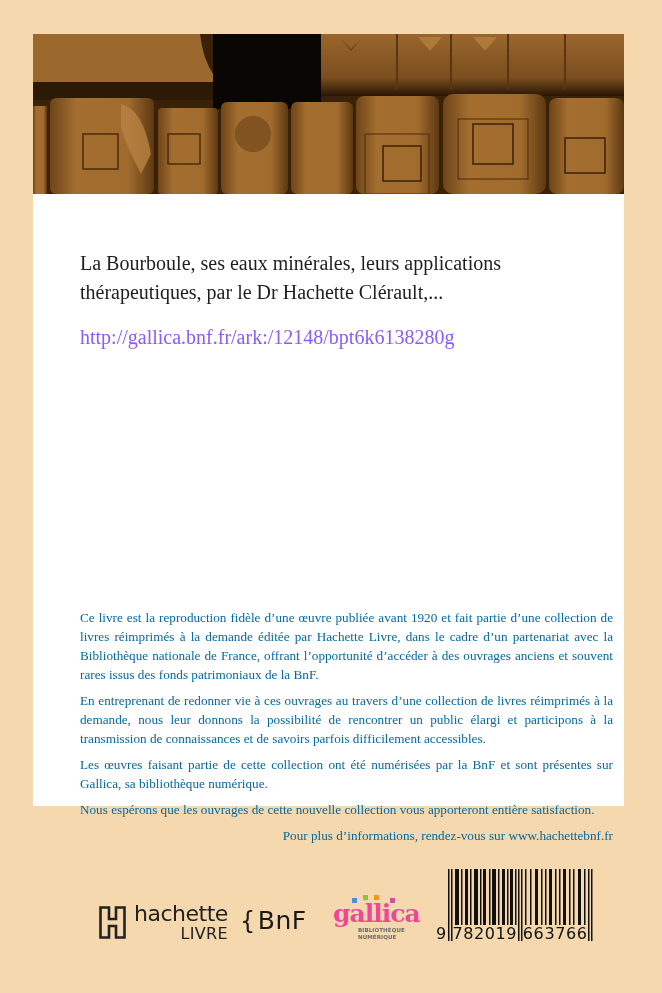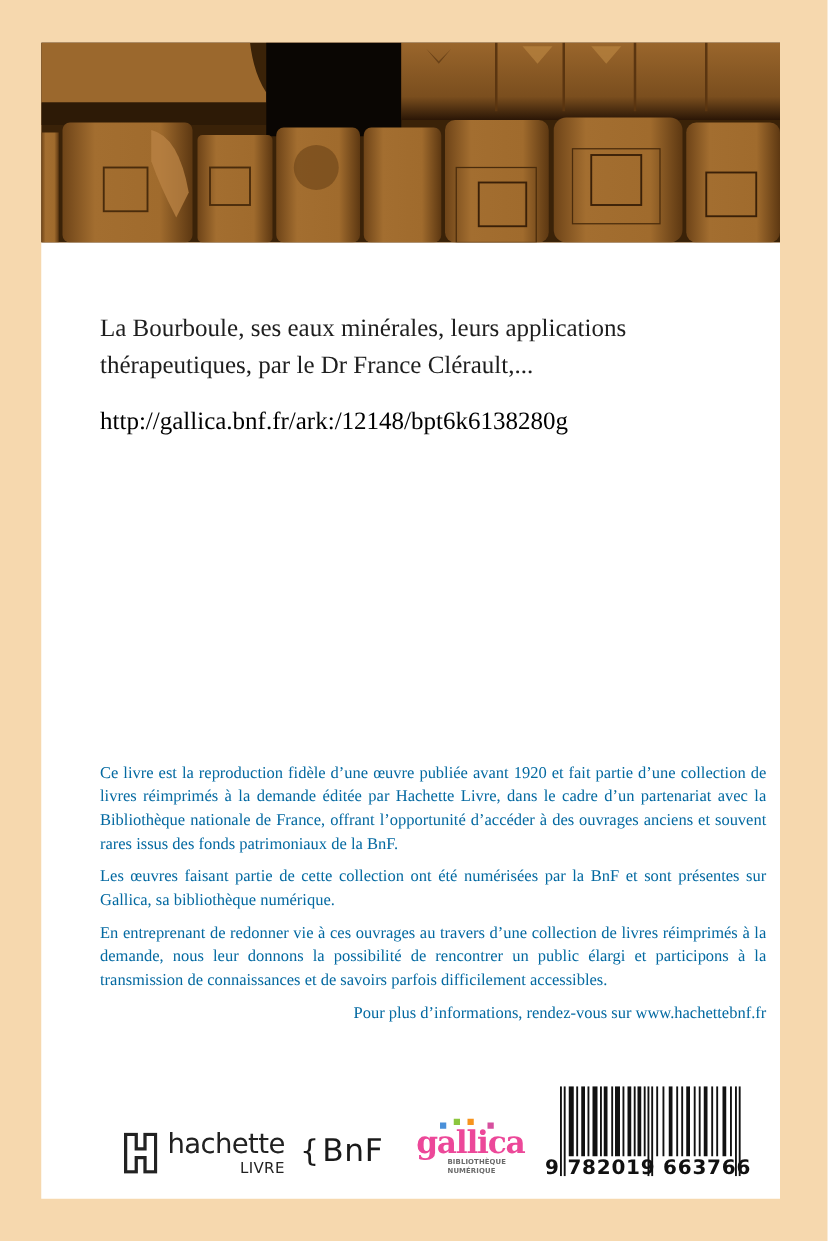--- a/index.html
+++ b/index.html
@@ -5,40 +5,40 @@
   html, body { margin: 0; padding: 0; }
   body {
     width: 662px; height: 993px;
     background: #f6d8ae;
     position: relative;
     overflow: hidden;
     font-family: "Liberation Serif", "DejaVu Serif", serif;
   }
   .panel {
     position: absolute; left: 33px; top: 34px;
-    width: 591px; height: 925px;
+    width: 591px; height: 772px;
     background: #ffffff;
   }
   
   .photo {
     position: absolute; left: 0; top: 0;
     width: 591px; height: 160px;
     overflow: hidden;
     background: #8a5a24;
   }
   .photo svg { display: block; }
   
   .title {
     position: absolute; left: 47px; top: 215px; width: 530px;
     font-size: 20px; line-height: 29px; color: #1e1e1e;
     margin: 0; font-weight: normal;
   }
   .url {
     position: absolute; left: 47px; top: 290px;
-    font-size: 20px; line-height: 26px; color: #000000;
+    font-size: 20px; line-height: 26px; color: #8b5cf6;
   }
   
   .body-text {
     position: absolute; left: 47px; top: 574px; width: 533px;
     font-size: 13.2px; line-height: 19px; color: #0369a1;
   }
   .body-text p {
     margin: 0 0 7px 0;
     text-align: justify;
   }
@@ -49,21 +49,21 @@
     display: flex; align-items: center; text-align: right;
   }
   .hachette-mark { width: 27px; height: 33px; margin-right: 8px; }
   .hachette-words { display: flex; flex-direction: column; line-height: 1; }
   .hachette-name {
     font-family: "DejaVu Sans", sans-serif;
     font-size: 22px; color: #222; letter-spacing: -0.5px;
   }
   .hachette-sub {
     font-family: "DejaVu Sans", sans-serif;
-    font-size: 12px; color: #222; letter-spacing: 0.3px; margin-top: 1px;
+    font-size: 16px; color: #222; letter-spacing: 0.3px; margin-top: 1px;
   }
   .logo-bnf {
     position: absolute; left: 207px; top: 872px;
     font-family: "DejaVu Sans", sans-serif;
     font-size: 25px; color: #1a1a1a; letter-spacing: 0.5px;
     display: flex; align-items: center;
   }
   .bnf-brace { font-weight: normal; margin-right: 2px; font-size: 24px; }
   .logo-gallica {
     position: absolute; left: 299px; top: 864px; width: 72px; height: 50px;
@@ -75,21 +75,21 @@
     font-family: "DejaVu Serif", serif; font-weight: bold;
     font-size: 25px; color: #ec4899; letter-spacing: -1px; line-height: 26px;
   }
   .gallica-sub {
     position: absolute; left: 26px; top: 29px;
     font-family: "DejaVu Sans", sans-serif; font-weight: bold;
     font-size: 5.5px; line-height: 7px; color: #6b6b6b; letter-spacing: 0.1px;
   }
   
   .barcode {
-    position: absolute; left: 403px; top: 835px; width: 165px; height: 76px; font-weight: bold;
+    position: absolute; left: 403px; top: 835px; width: 165px; height: 76px;
   }
   .barcode-bars { position: absolute; left: 12px; top: 0; }
   .barcode-digits {
     position: absolute; left: 0; top: 55px;
     font-family: "DejaVu Sans", sans-serif; font-size: 16px; color: #111;
     white-space: pre; letter-spacing: 0.6px;
   }
 </style>
 </head>
 <body>
@@ -140,28 +140,29 @@
       <rect x="332" y="100" width="64" height="60" fill="none" stroke="#4a2c0c" stroke-width="1"></rect>
       <rect x="350" y="112" width="38" height="35" fill="none" stroke="#3a2008" stroke-width="1.5"></rect>
       <rect x="410" y="60" width="103" height="100" rx="10" fill="url(#spine)"></rect>
       <rect x="425" y="85" width="70" height="60" fill="none" stroke="#4a2c0c" stroke-width="1"></rect>
       <rect x="440" y="90" width="40" height="40" fill="none" stroke="#3a2008" stroke-width="1.5"></rect>
       <rect x="516" y="64" width="75" height="96" rx="8" fill="url(#spine)"></rect>
       <rect x="532" y="104" width="40" height="35" fill="none" stroke="#3a2008" stroke-width="1.5"></rect>
     </svg>
   </div>
 
-  <h1 class="title"><span>La Bourboule, ses eaux minérales, leurs applications</span><br><span>thérapeutiques, par le Dr France Clérault,...</span></h1>
+  <h1 class="title"><span>La Bourboule, ses eaux minérales, leurs applications</span><br><span>thérapeutiques, par le Dr Hachette Clérault,...</span></h1>
 
   <div class="url">http://gallica.bnf.fr/ark:/12148/bpt6k6138280g</div>
 
   <div class="body-text">
     <p>Ce livre est la reproduction fidèle d’une œuvre publiée avant 1920 et fait partie d’une collection de livres réimprimés à la demande éditée par Hachette Livre, dans le cadre d’un partenariat avec la Bibliothèque nationale de France, offrant l’opportunité d’accéder à des ouvrages anciens et souvent rares issus des fonds patrimoniaux de la BnF.</p>
+    <p>En entreprenant de redonner vie à ces ouvrages au travers d’une collection de livres réimprimés à la demande, nous leur donnons la possibilité de rencontrer un public élargi et participons à la transmission de connaissances et de savoirs parfois difficilement accessibles.</p>
     <p>Les œuvres faisant partie de cette collection ont été numérisées par la BnF et sont présentes sur Gallica, sa bibliothèque numérique.</p>
-    <p>En entreprenant de redonner vie à ces ouvrages au travers d’une collection de livres réimprimés à la demande, nous leur donnons la possibilité de rencontrer un public élargi et participons à la transmission de connaissances et de savoirs parfois difficilement accessibles.</p>
+    <p>Nous espérons que les ouvrages de cette nouvelle collection vous apporteront entière satisfaction.</p>
     <p class="last">Pour plus d’informations, rendez-vous sur www.hachettebnf.fr</p>
   </div>
 
   <div class="logo-hachette">
     <svg class="hachette-mark" viewBox="0 0 27 33" xmlns="http://www.w3.org/2000/svg">
       <path d="M1.5 1.5 H10 V13 H17 V1.5 H25.5 V31.5 H17 V20 H10 V31.5 H1.5 Z" fill="none" stroke="#222" stroke-width="2.6"></path>
     </svg>
     <div class="hachette-words">
       <span class="hachette-name">hachette</span>
       <span class="hachette-sub">LIVRE</span>

